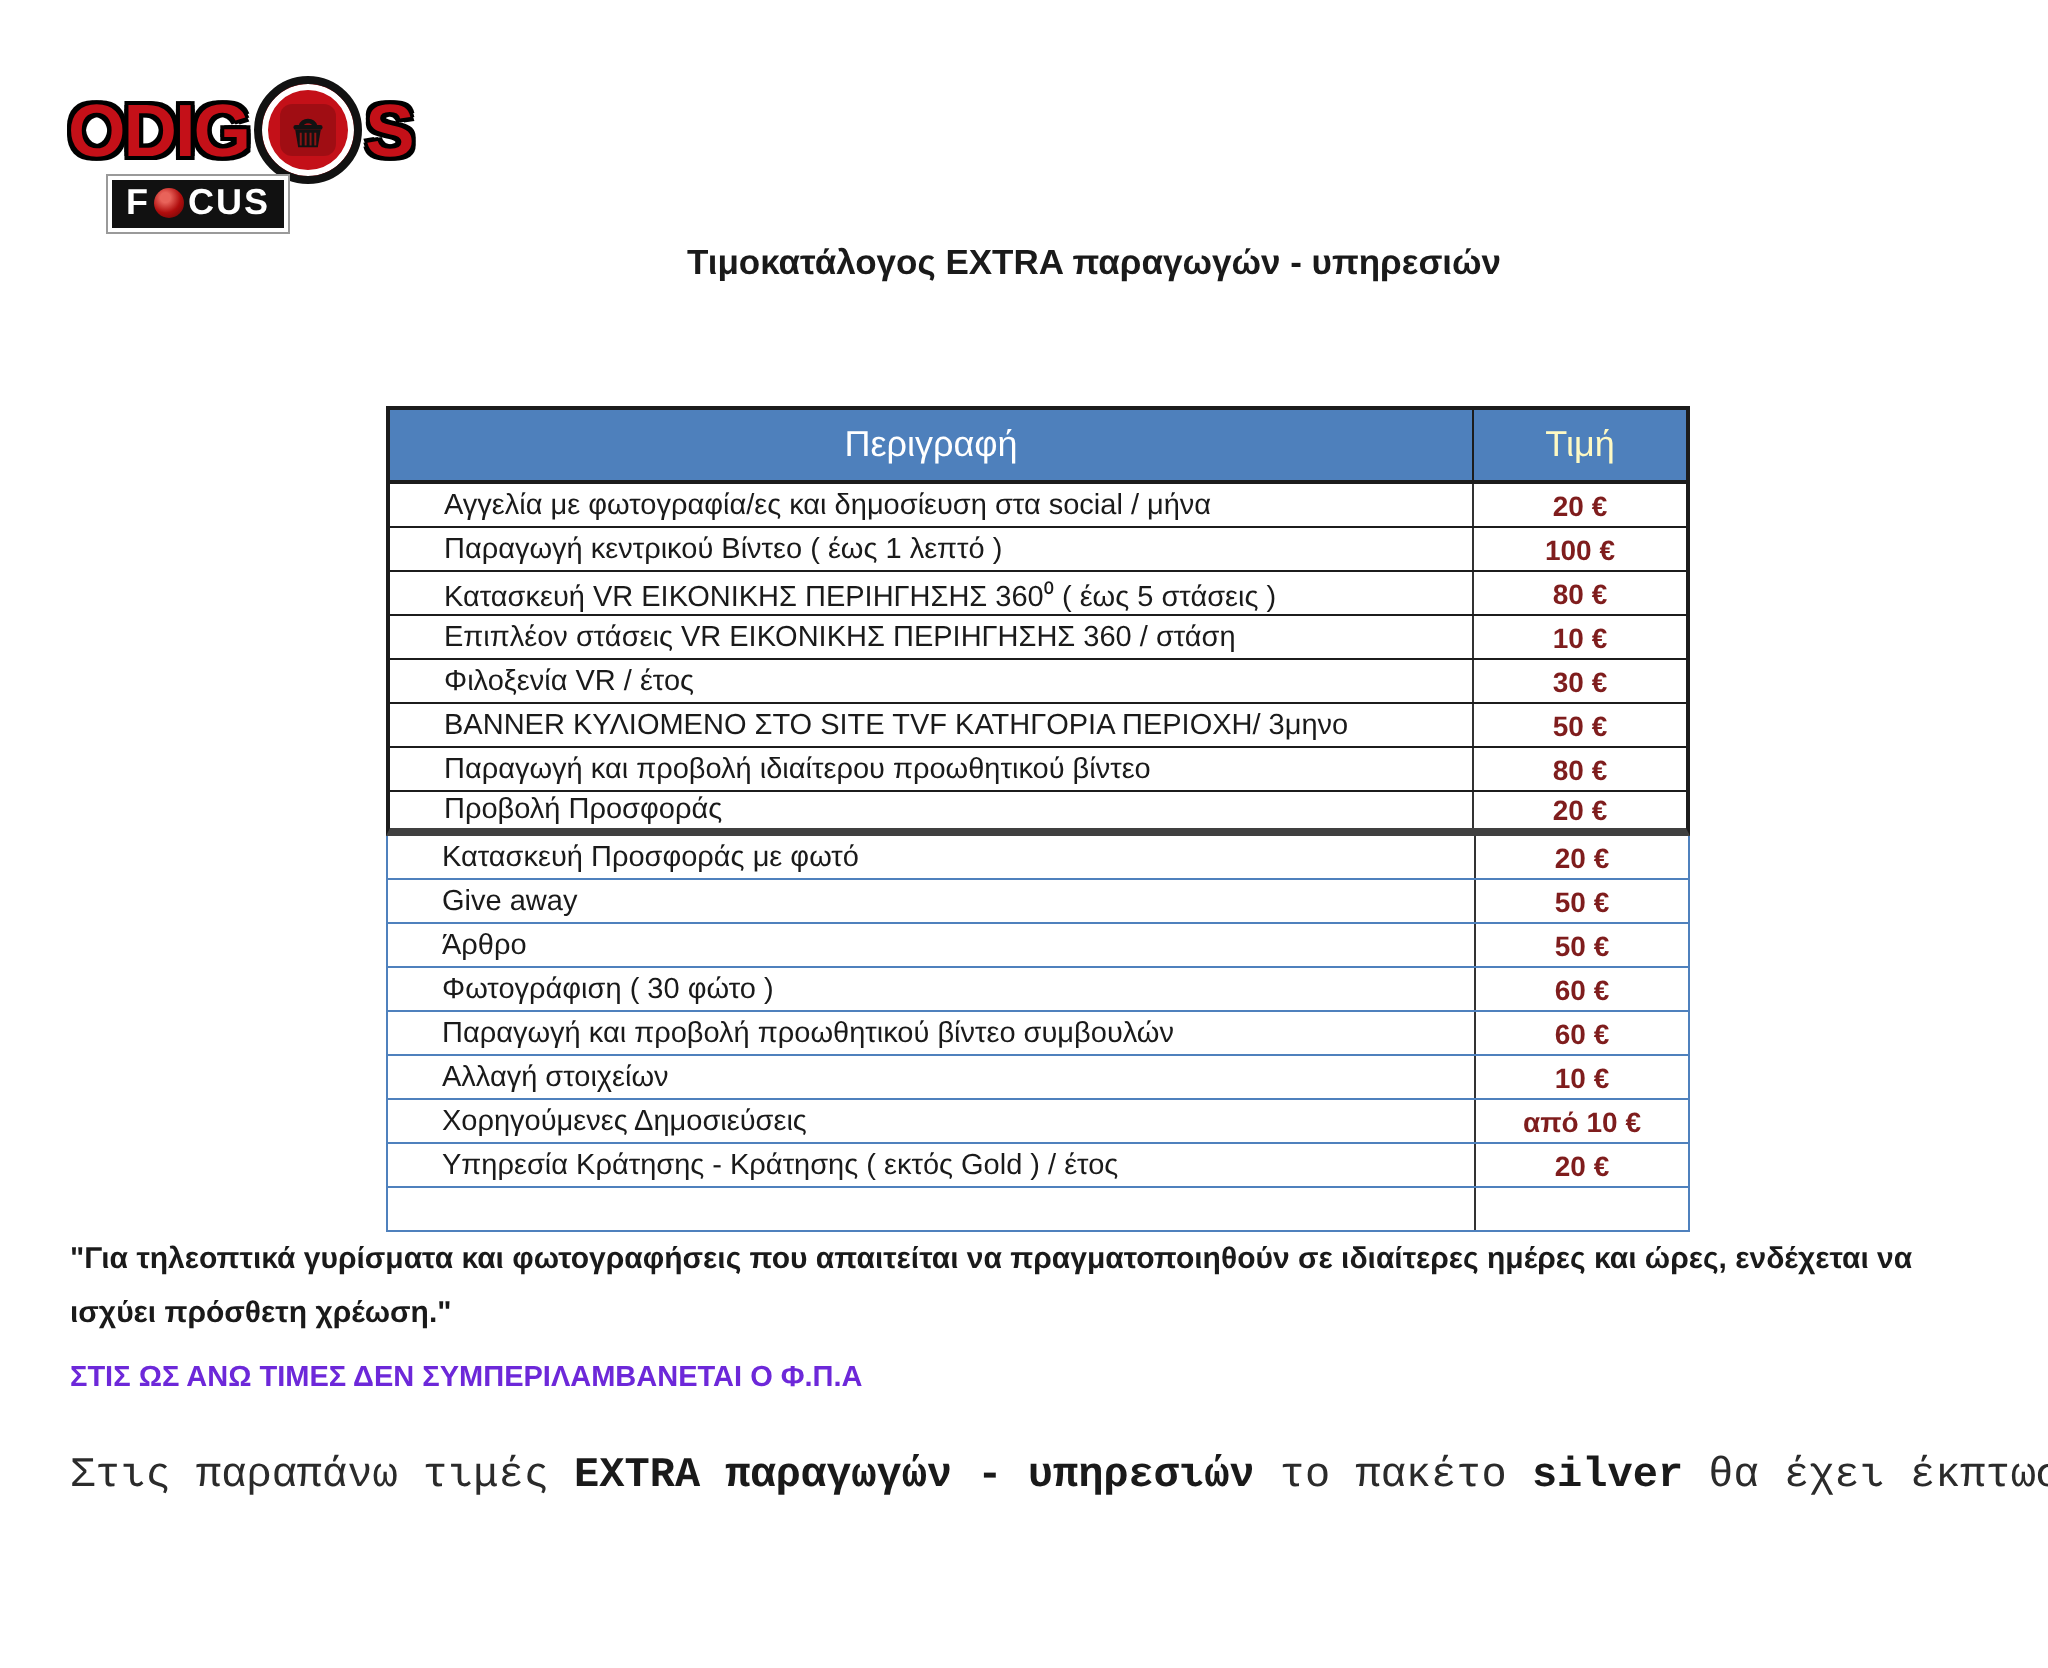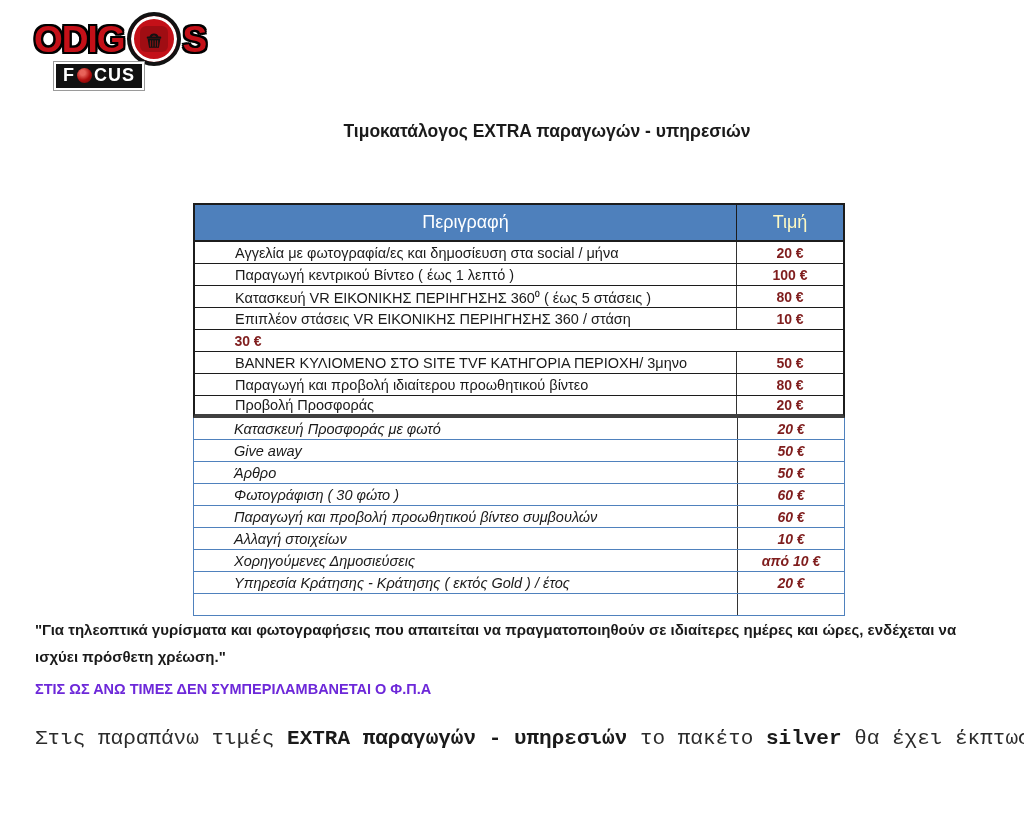--- a/index.html
+++ b/index.html
@@ -6,21 +6,21 @@
   body { background: #fff; font-family: "Liberation Sans", sans-serif; }
   .page {
     position: relative;
     width: 1024px;
     height: 834px;
     background: #ffffff;
     overflow: hidden;
   }
 
   
-  .logo { position: absolute; left: 34px; top: 12px; width: 190px; }
+  .logo { position: absolute; left: 34px; top: 38px; width: 190px; }
   .logo-top { display: flex; align-items: center; }
   .logo-word {
     font-size: 37px; font-weight: 800; color: #c41018; letter-spacing: -1px;
     text-shadow: -2px -2px 0 #000, 2px -2px 0 #000, -2px 2px 0 #000, 2px 2px 0 #000,
                  -2px 0 0 #000, 2px 0 0 #000, 0 -2px 0 #000, 0 2px 0 #000;
     line-height: 1;
   }
   .logo-o {
     width: 46px; height: 46px; border-radius: 50%;
     background: #c41018;
@@ -67,39 +67,38 @@
     flex: 1 1 auto; display: flex; align-items: center; justify-content: center;
     color: #fff; font-size: 18px; border-right: 1.5px solid #1c1c1c;
   }
   .t-header .h-price {
     width: 106px; flex: 0 0 auto; display: flex; align-items: center; justify-content: center;
     color: #fef9c3; font-size: 18px;
   }
   .t-row { display: flex; height: 22px; box-sizing: border-box; background: #fff; }
   .t-row .cell-desc {
     flex: 1 1 auto; display: flex; align-items: center;
-    padding-left: 40px; font-size: 14.5px; color: #1a1a1a;
+    padding-left: 27px; font-size: 14.5px; color: #1a1a1a;
     border-right: 1.5px solid #333; overflow: hidden; white-space: nowrap;
   }
   .t-row .cell-price {
     width: 106px; flex: 0 0 auto; display: flex; align-items: center; justify-content: center;
     font-size: 14px; font-weight: 700; color: #7f1d1d;
   }
   .row-black {
     border-left: 2px solid #1c1c1c; border-right: 2px solid #1c1c1c;
     border-bottom: 1.5px solid #1c1c1c;
   }
   .row-black-bblue {
     border-left: 2px solid #1c1c1c; border-right: 2px solid #1c1c1c;
     border-bottom: 4px solid #404040;
   }
   .row-blue {
     border-left: 1px solid #4f81bd; border-right: 1px solid #4f81bd;
     border-bottom: 1px solid #4f81bd;
-    font-style: italic;
   }
 
   
   .note-quote {
     position: absolute; left: 35px; top: 616px; width: 958px;
     font-size: 15px; font-weight: 700; color: #1a1a1a; line-height: 27px;
   }
   .note-vat {
     position: absolute; left: 35px; top: 681px;
     font-size: 14.5px; font-weight: 700; color: #6d28d9;
@@ -161,20 +160,21 @@
     </div>
     <div class="t-row row-black">
       <div class="cell-desc">Κατασκευή VR ΕΙΚΟΝΙΚΗΣ ΠΕΡΙΗΓΗΣΗΣ 360⁰ ( έως 5 στάσεις )</div>
       <div class="cell-price">80 €</div>
     </div>
     <div class="t-row row-black">
       <div class="cell-desc">Επιπλέον στάσεις  VR ΕΙΚΟΝΙΚΗΣ ΠΕΡΙΗΓΗΣΗΣ 360 / στάση</div>
       <div class="cell-price">10 €</div>
     </div>
     <div class="t-row row-black">
+      <div class="cell-desc">Φιλοξενία VR  / έτος</div>
       <div class="cell-price">30 €</div>
     </div>
     <div class="t-row row-black">
       <div class="cell-desc">BANNER  ΚΥΛΙΟΜΕΝΟ  ΣΤΟ SITE TVF ΚΑΤΗΓΟΡΙΑ  ΠΕΡΙΟΧΗ/ 3μηνο</div>
       <div class="cell-price">50 €</div>
     </div>
     <div class="t-row row-black">
       <div class="cell-desc">Παραγωγή και προβολή ιδιαίτερου προωθητικού βίντεο</div>
       <div class="cell-price">80 €</div>
     </div>

